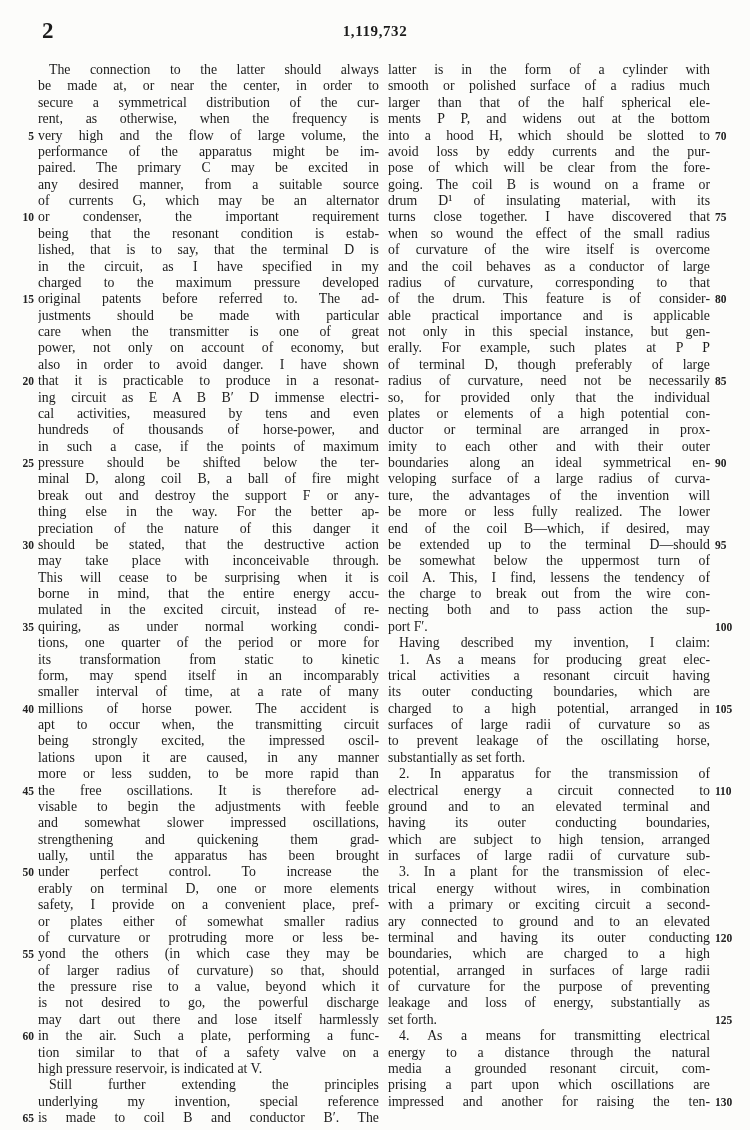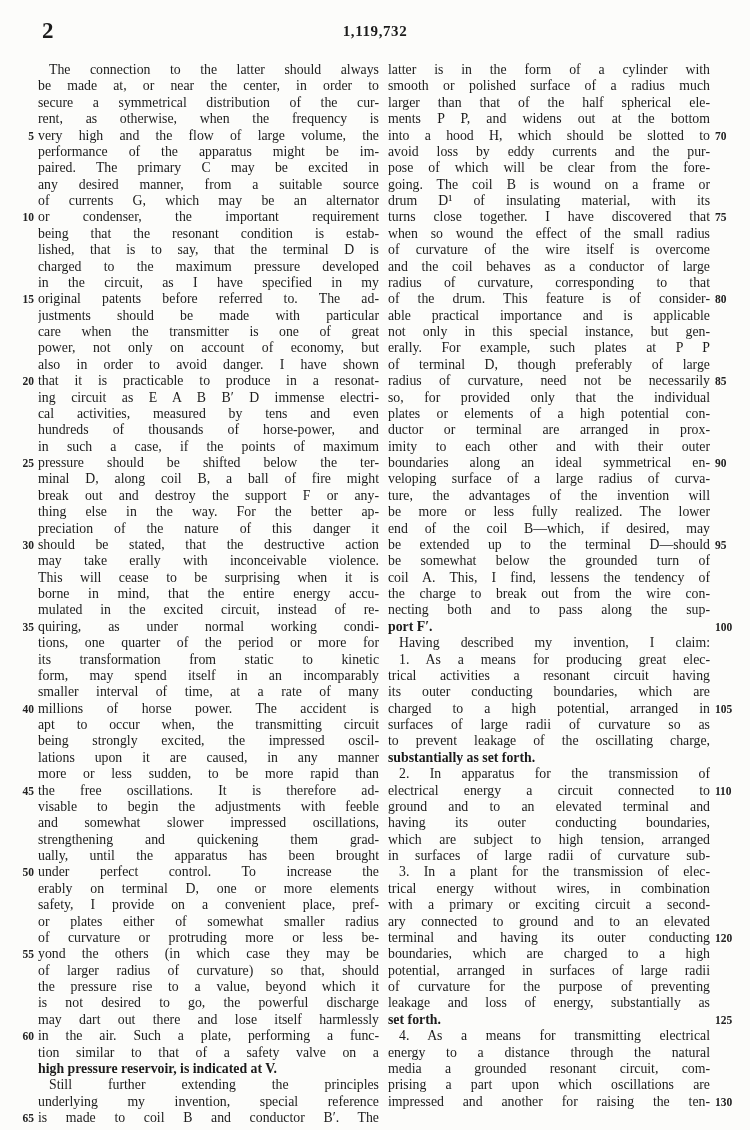--- a/index.html
+++ b/index.html
@@ -49,21 +49,21 @@
     flex: 1;
     font-size: 13.8px;
     text-align: justify;
     text-align-last: justify;
     white-space: normal;
     overflow: hidden;
   }
   .col-left  .line-text { width: 341px; }
   .col-right .line-text { width: 322px; }
   .line-text.indent { padding-left: 11px; }
-  .line-text.para-end { text-align-last: left; font-weight: bold; }
+  .line-text.para-end { text-align-last: left; }
 </style>
 </head>
 <body>
 
 <div class="page">
   <div class="hdr">
     <span class="pgnum">2</span>
     <span class="patnum">1,119,732</span>
   </div>
   <main class="body">
@@ -111,25 +111,25 @@
         <div class="line-row">
           <span class="gutter"></span>
           <span class="line-text">being that the resonant condition is estab-</span>
         </div>
         <div class="line-row">
           <span class="gutter"></span>
           <span class="line-text">lished, that is to say, that the terminal D is</span>
         </div>
         <div class="line-row">
           <span class="gutter"></span>
+          <span class="line-text">in the circuit, as I have specified in my</span>
+        </div>
+        <div class="line-row">
+          <span class="gutter"></span>
           <span class="line-text">charged to the maximum pressure developed</span>
-        </div>
-        <div class="line-row">
-          <span class="gutter"></span>
-          <span class="line-text">in the circuit, as I have specified in my</span>
         </div>
         <div class="line-row">
           <span class="gutter">15</span>
           <span class="line-text">original patents before referred to.  The ad-</span>
         </div>
         <div class="line-row">
           <span class="gutter"></span>
           <span class="line-text">justments should be made with particular</span>
         </div>
         <div class="line-row">
@@ -183,21 +183,21 @@
         <div class="line-row">
           <span class="gutter"></span>
           <span class="line-text">preciation of the nature of this danger it</span>
         </div>
         <div class="line-row">
           <span class="gutter">30</span>
           <span class="line-text">should be stated, that the destructive action</span>
         </div>
         <div class="line-row">
           <span class="gutter"></span>
-          <span class="line-text">may take erally with inconceivable violence.</span>
+          <span class="line-text">may take place with inconceivable through.</span>
         </div>
         <div class="line-row">
           <span class="gutter"></span>
           <span class="line-text">This will cease to be surprising when it is</span>
         </div>
         <div class="line-row">
           <span class="gutter"></span>
           <span class="line-text">borne in mind, that the entire energy accu-</span>
         </div>
         <div class="line-row">
@@ -444,33 +444,33 @@
         </div>
         <div class="line-row">
           <span class="line-text">end of the coil B—which, if desired, may</span>
           <span class="gutter"></span>
         </div>
         <div class="line-row">
           <span class="line-text">be extended up to the terminal D—should</span>
           <span class="gutter">95</span>
         </div>
         <div class="line-row">
-          <span class="line-text">be somewhat below the grounded turn of</span>
+          <span class="line-text">be somewhat below the uppermost turn of</span>
           <span class="gutter"></span>
         </div>
         <div class="line-row">
           <span class="line-text">coil A.  This, I find, lessens the tendency of</span>
           <span class="gutter"></span>
         </div>
         <div class="line-row">
           <span class="line-text">the charge to break out from the wire con-</span>
           <span class="gutter"></span>
         </div>
         <div class="line-row">
-          <span class="line-text">necting both and to pass along the sup-</span>
+          <span class="line-text">necting both and to pass action the sup-</span>
           <span class="gutter"></span>
         </div>
         <div class="line-row">
           <span class="line-text para-end">port F′.</span>
           <span class="gutter">100</span>
         </div>
         <div class="line-row">
           <span class="line-text indent">Having described my invention, I claim:</span>
           <span class="gutter"></span>
         </div>
@@ -488,21 +488,21 @@
         </div>
         <div class="line-row">
           <span class="line-text">charged to a high potential, arranged in</span>
           <span class="gutter">105</span>
         </div>
         <div class="line-row">
           <span class="line-text">surfaces of large radii of curvature so as</span>
           <span class="gutter"></span>
         </div>
         <div class="line-row">
-          <span class="line-text">to prevent leakage of the oscillating charge,</span>
+          <span class="line-text">to prevent leakage of the oscillating horse,</span>
           <span class="gutter"></span>
         </div>
         <div class="line-row">
           <span class="line-text para-end">substantially as set forth.</span>
           <span class="gutter"></span>
         </div>
         <div class="line-row">
           <span class="line-text indent">2. In apparatus for the transmission of</span>
           <span class="gutter"></span>
         </div>

